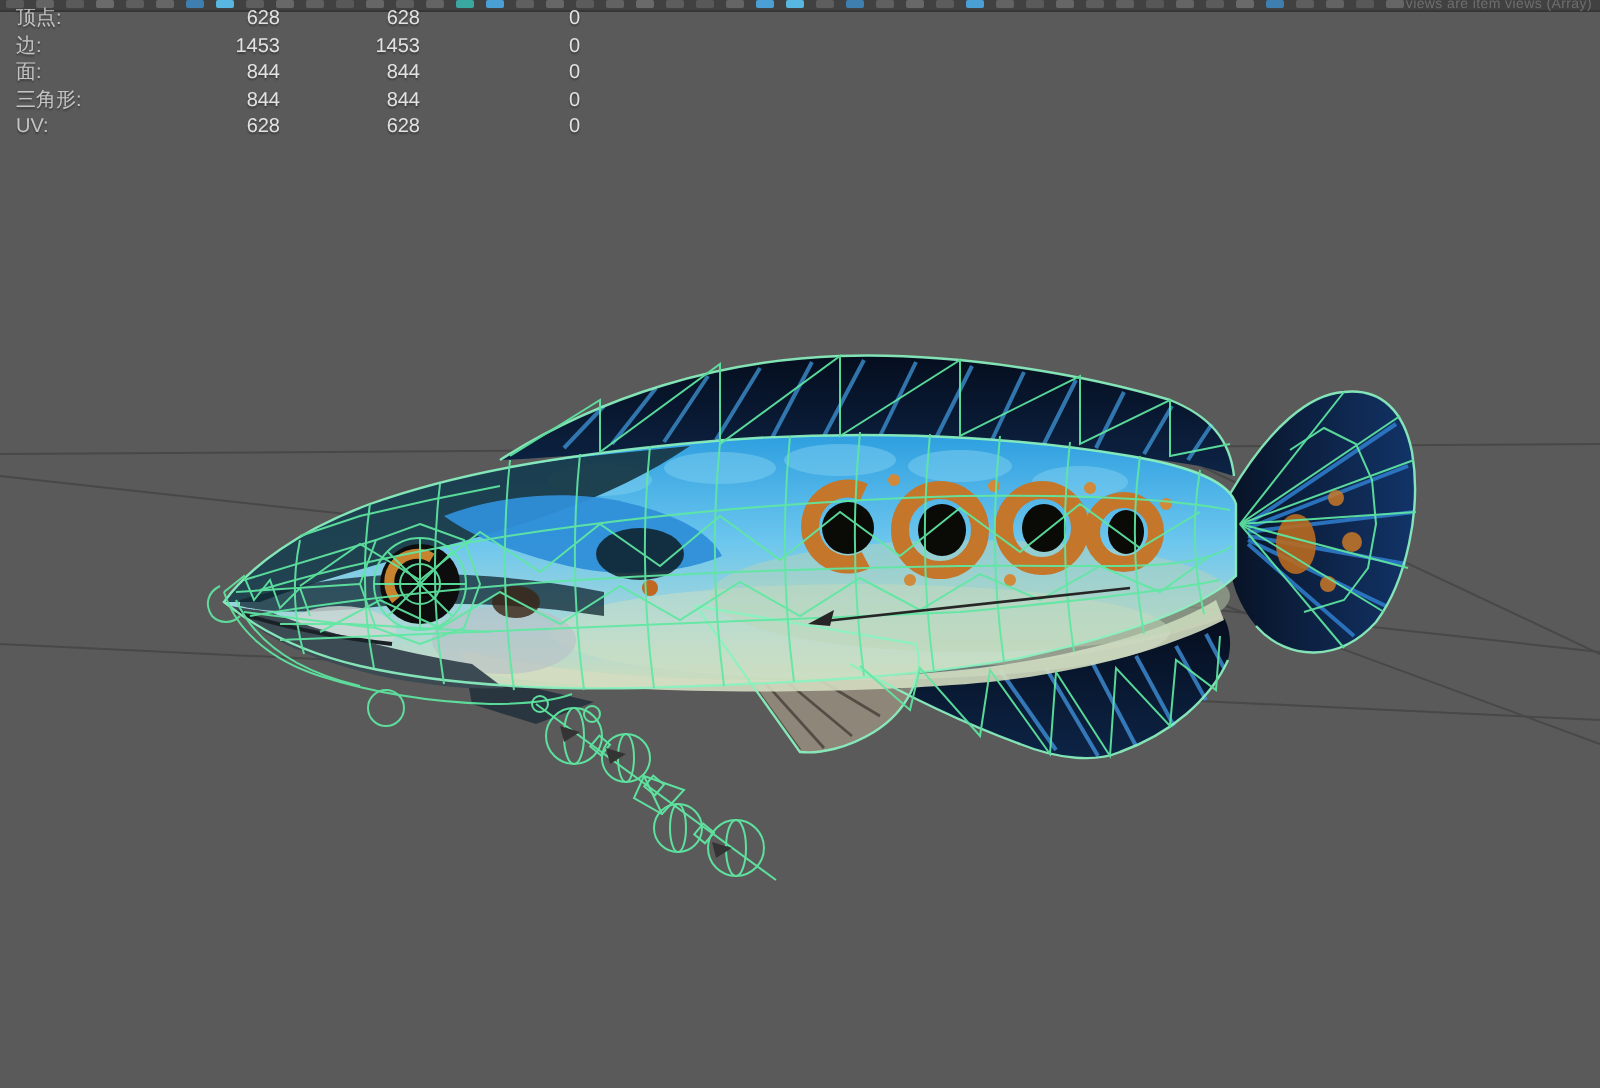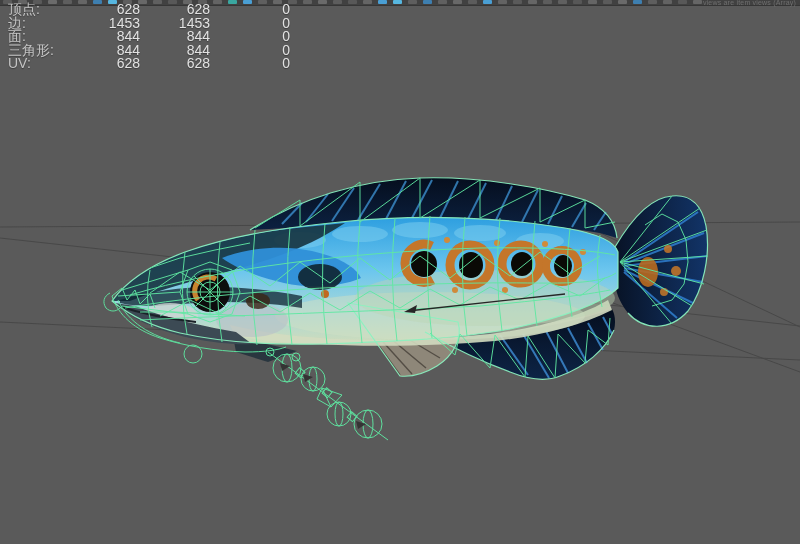--- a/index.html
+++ b/index.html
@@ -6,21 +6,21 @@
   #stage{position:relative;width:800px;height:544px;overflow:hidden;
          background:#5a5a5a;font-family:"Liberation Sans",sans-serif;}
   
   #topstrip{position:absolute;left:0;top:0;width:800px;height:6px;background:#414141;
             border-bottom:1px solid #363636;display:flex;align-items:flex-start;gap:6px;
             padding-left:3px;box-sizing:border-box;z-index:5;}
   #topstrip .frag{width:9px;height:4px;border-radius:1px;flex:0 0 auto;}
   #toprighttext{position:absolute;right:4px;top:-1px;font-size:7px;color:#6f6f6f;
                 z-index:6;letter-spacing:.2px;}
   
-  #hud{position:absolute;left:8px;top:3px;z-index:6;color:#cccccc;font-size:14px;
+  #hud{position:absolute;left:8px;top:3px;z-index:6;color:#cccccc;font-size:10px;
        line-height:13.5px;text-shadow:0 1px 1px rgba(0,0,0,.35);}
   #hud .row{display:flex;white-space:pre;}
   #hud .lab{width:58px;text-align:left;color:#c4c4c4;}
   #hud .v1{width:74px;text-align:right;color:#e2e2e2;}
   #hud .v2{width:70px;text-align:right;color:#e2e2e2;}
   #hud .v3{width:80px;text-align:right;color:#e2e2e2;}
   #viewport-svg{position:absolute;left:0;top:0;}
 </style>
 </head>
 <body>

